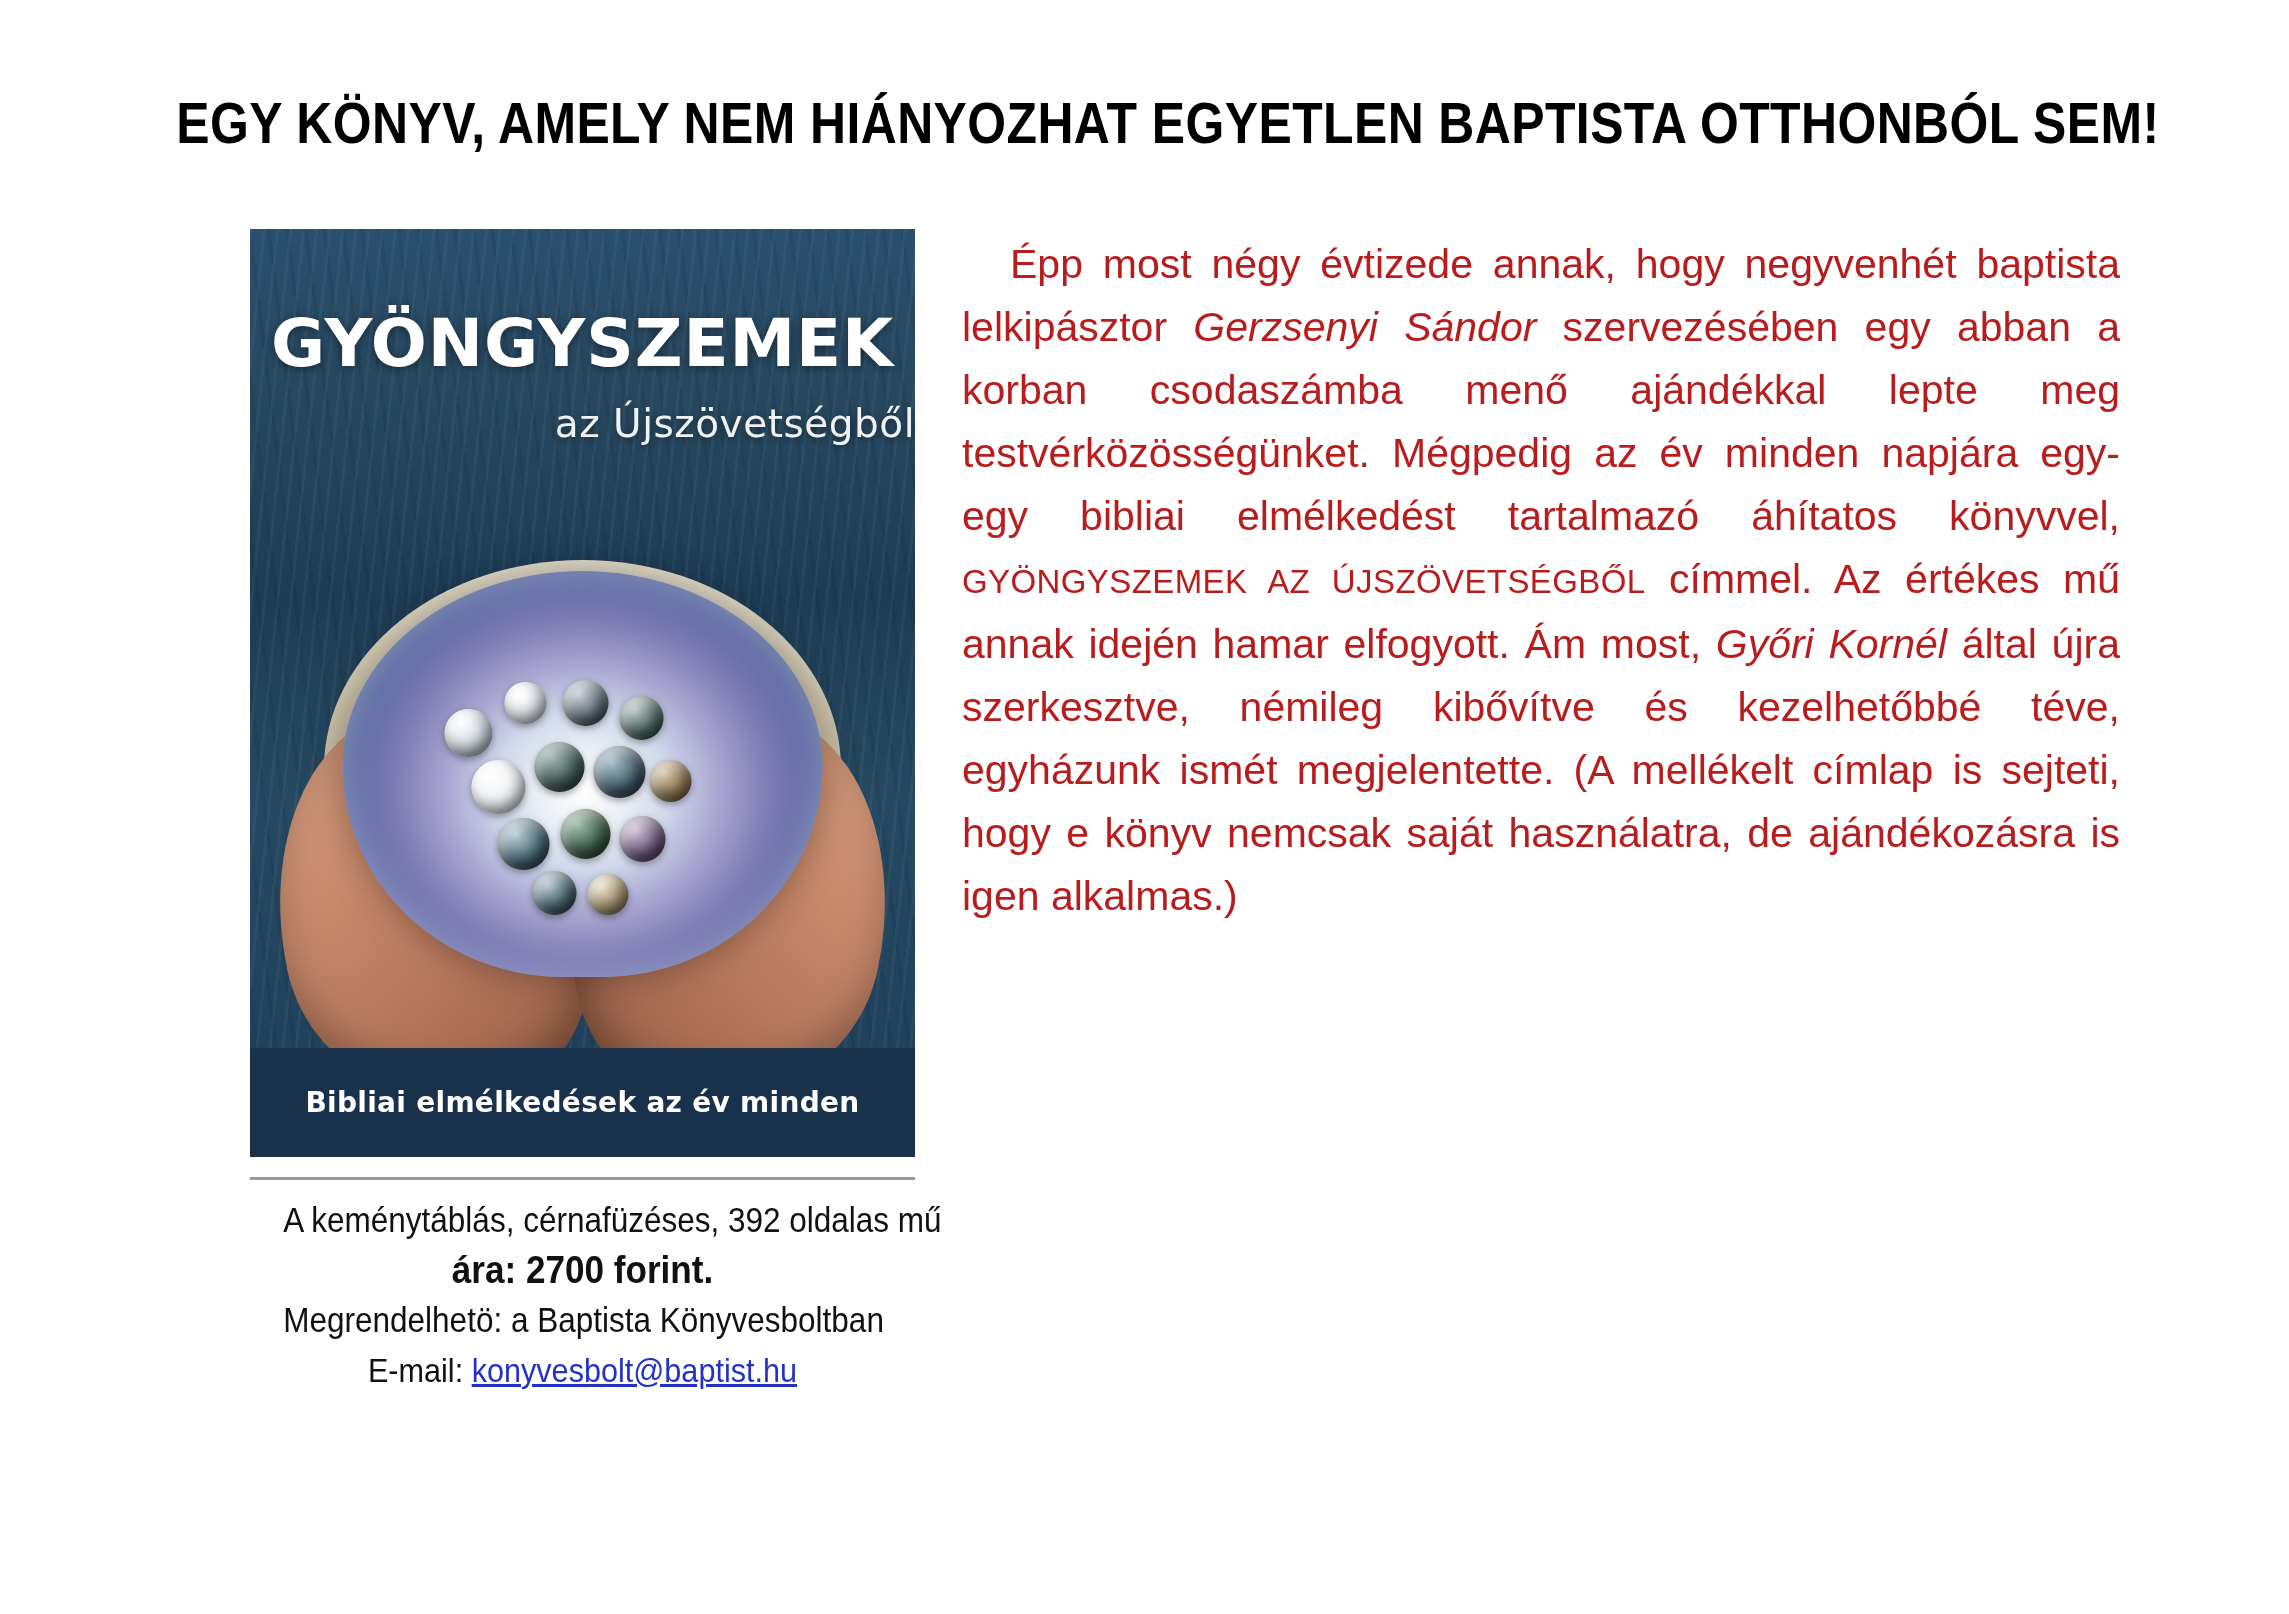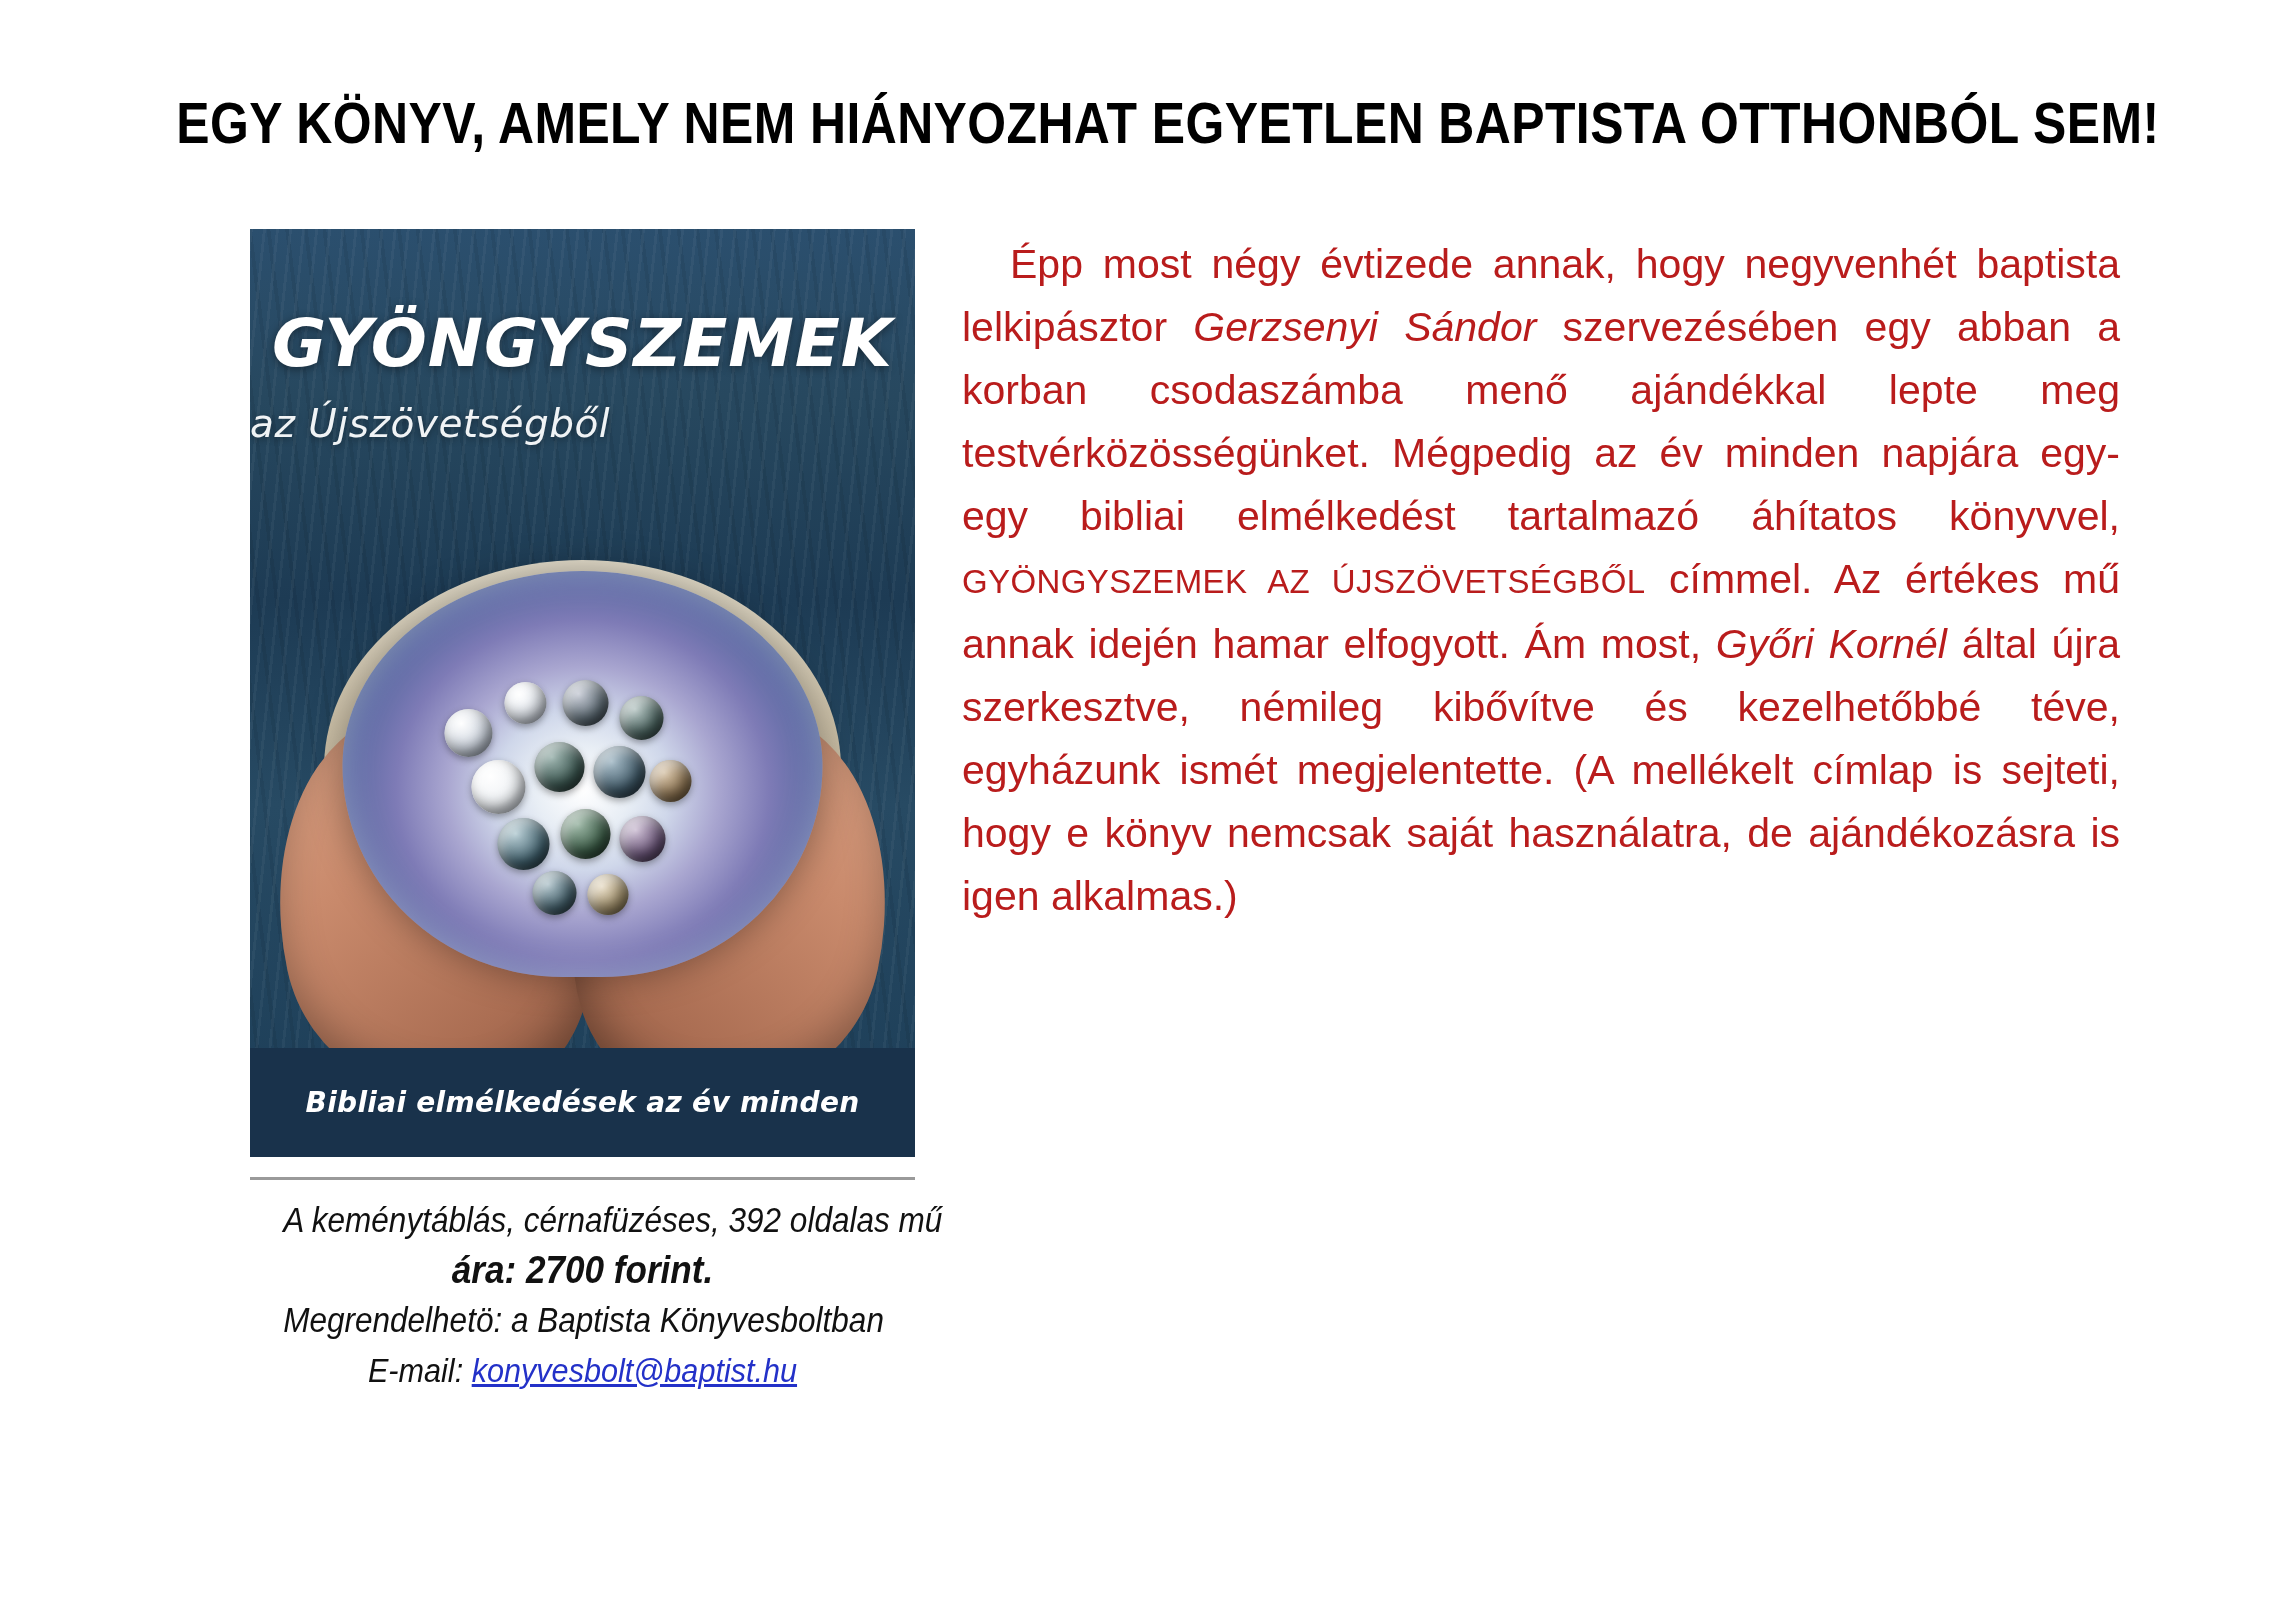--- a/index.html
+++ b/index.html
@@ -38,21 +38,20 @@
     transform-origin: center top;
     white-space: nowrap;
   }
 
   
   .left-col {
     position: absolute;
     left: 234px;
     top: 229px;
     width: 761px;
-    font-style: italic;
   }
 
   .cover {
     position: relative;
     width: 665px;
     height: 928px;
     background: linear-gradient(180deg, #2b4f6e 0%, #27485f 18%, #1d3b54 40%, #274a63 62%, #1c3d57 100%);
     overflow: hidden;
   }
   
@@ -75,21 +74,21 @@
     font-weight: bold;
     font-size: 66px;
     letter-spacing: 0.9px;
     text-shadow: 0 1.8px 9.2px rgba(0,0,0,0.45);
   }
   .cover-subtitle {
     position: absolute;
     left: 0;
     top: 172px;
     width: 100%;
-    text-align: left;
+    text-align: right;
     color: #f0f3f5;
     font-family: "DejaVu Sans", sans-serif;
     font-size: 39px;
     letter-spacing: 0.5px;
     text-shadow: 0 1.8px 7.4px rgba(0,0,0,0.4);
   }
 
   
   .shell-wrap {
     position: absolute;

